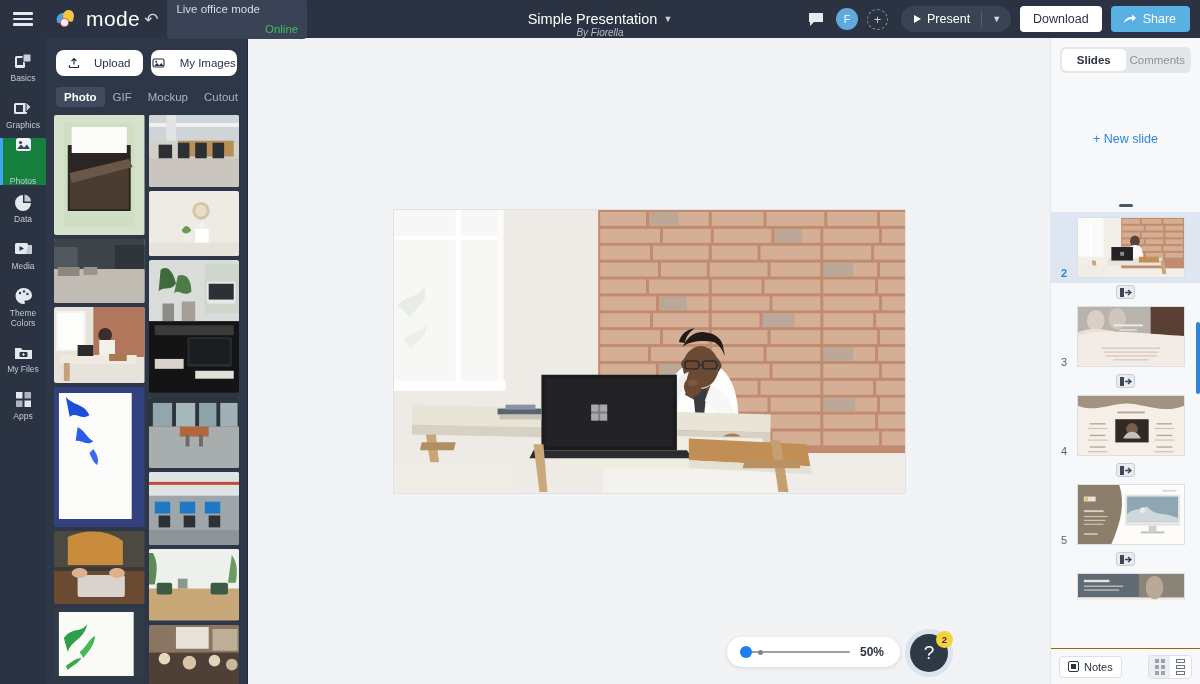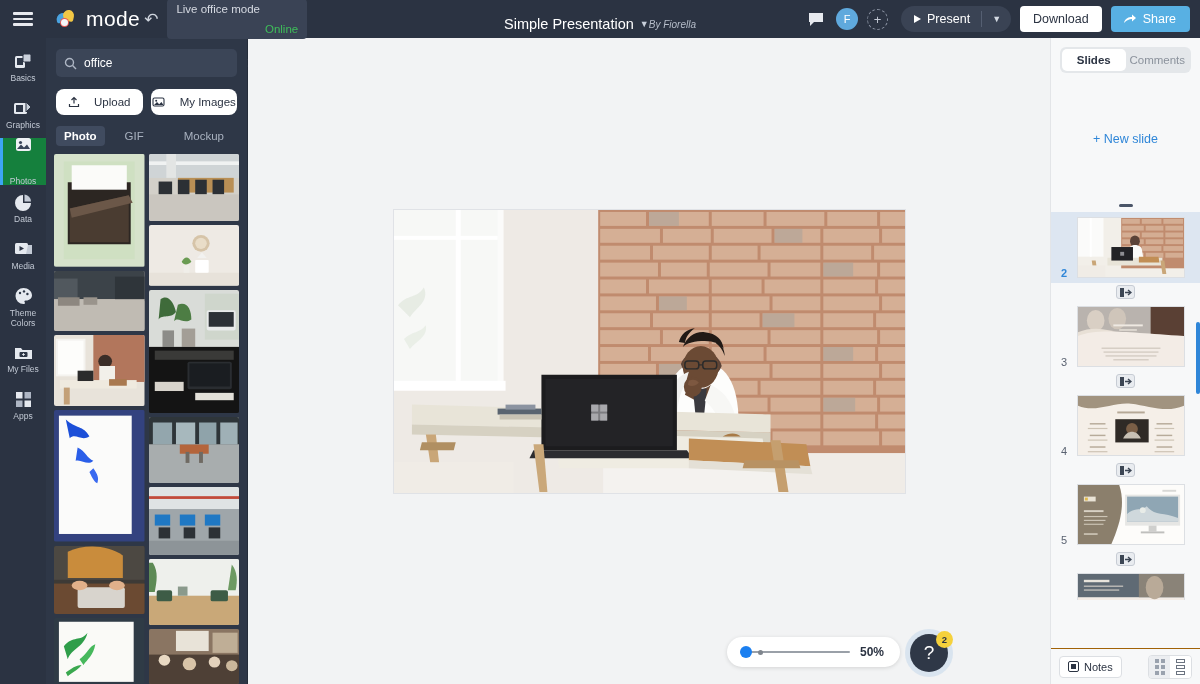--- a/index.html
+++ b/index.html
@@ -31,21 +31,21 @@
   .logo-word { color: #fff; font-size: 21px; letter-spacing: .4px; font-weight: 400; }
   .undo-icon { color: #cfd5de; font-size: 17px; margin-left: 4px; cursor: pointer; line-height: 1; }
   .live-badge {
     margin-left: 9px; background: #3a4considered; background: #3a4355; color: #d6dae2;
     font-size: 11.5px; padding: 4px 9px; border-radius: 4px; display: flex; gap: 5px;
   }
   .live-badge .online { color: #3fbd5a; margin-top: 20px; }
 
   .title-block {
     position: absolute; left: 0; right: 0; top: 0; height: 48px;
-    display: flex; flex-direction: row; align-items: center; justify-content: center;
+    display: flex; flex-direction: column; align-items: center; justify-content: center;
     pointer-events: none;
   }
   .title-row { display: flex; align-items: center; gap: 6px; pointer-events: auto; cursor: pointer; }
   .doc-title { color: #fff; font-size: 14.5px; }
   .chev { color: #c8cfda; font-size: 9px; display: inline-block; }
   .doc-sub { color: #b6bdc9; font-size: 10px; font-style: italic; margin-top: 0px; }
 
   .top-right { margin-left: auto; display: flex; align-items: center; gap: 9px; padding-right: 10px; }
   .comment-ico { width: 22px; height: 22px; display: flex; align-items: center; justify-content: center;
     cursor: pointer; }
@@ -91,21 +91,21 @@
     align-items: center; padding: 0 8px; gap: 7px; }
   .search-box .mag { color: #aeb6c4; font-size: 12px; display: flex; }
   .search-input { background: transparent; border: 0; outline: none; color: #fff;
     font-size: 12px; flex: 1; font-family: "Liberation Sans", sans-serif; }
   .search-input::placeholder { color: #9aa3b2; }
   .clear-x { color: #c8cfda; font-size: 14px; cursor: pointer; line-height: 1; }
   .btn-row { display: flex; gap: 8px; padding: 12px 10px 0 10px; }
   .wbtn { flex: 1; background: #fff; border-radius: 8px; height: 26px; display: flex;
     align-items: center; justify-content: center; gap: 14px; font-size: 11.5px; color: #2b3342;
     cursor: pointer; }
-  .tabs-row { display: flex; align-items: center; padding: 11px 10px 0 10px; gap: 12px; }
+  .tabs-row { display: flex; align-items: center; padding: 11px 10px 0 10px; gap: 0; }
   .ptab { font-size: 11.5px; color: #a8b1bf; padding: 4px 8px; cursor: pointer; border-radius: 4px; }
   .ptab.active { background: #404b5f; color: #fff; font-weight: bold; }
   .ptab-sep { width: 1px; height: 11px; background: #545e70; }
 
   .grid { flex: 1; overflow: hidden; padding: 8px 8px 0 8px; display: flex; gap: 4px; }
   .col { flex: 1; display: flex; flex-direction: column; gap: 4px; }
   .ph { width: 100%; border-radius: 2px; overflow: hidden; cursor: pointer; position: relative; }
   .ph svg { display: block; width: 100%; height: 100%; }
 
   
@@ -311,32 +311,20 @@
               <rect x="9.5" y="1" width="6.5" height="6.5" fill="#aeb6c4"></rect>
               <rect x="1" y="9.5" width="6.5" height="6.5" fill="#aeb6c4"></rect>
               <rect x="9.5" y="9.5" width="6.5" height="6.5" fill="#e5e9ef"></rect>
             </svg>
         </span>
         <span class="rail-label">Apps</span>
       </div>
     </div>
 
     <div class="panel">
-      <div class="search-wrap">
-        <div class="search-box">
-          <span class="mag">
-            <svg width="13" height="13" viewBox="0 0 13 13">
-                <circle cx="5.5" cy="5.5" r="4" fill="none" stroke="#aeb6c4" stroke-width="1.4"></circle>
-                <path d="M8.6 8.6L12 12" stroke="#aeb6c4" stroke-width="1.4"></path>
-              </svg>
-          </span>
-          <input class="search-input" value="office" placeholder="Search photos" style="">
-          <span class="clear-x">✕</span>
-        </div>
-      </div>
       <div class="btn-row">
         <div class="wbtn">
           <svg width="12" height="12" viewBox="0 0 12 12">
               <path d="M6 1.5v6M3.5 4L6 1.5 8.5 4" stroke="#2b3342" stroke-width="1.2" fill="none"></path>
               <path d="M1.5 8v2.5h9V8" stroke="#2b3342" stroke-width="1.2" fill="none"></path>
             </svg>
           <span>Upload</span>
         </div>
         <div class="wbtn">
           <svg width="14" height="12" viewBox="0 0 14 12">

